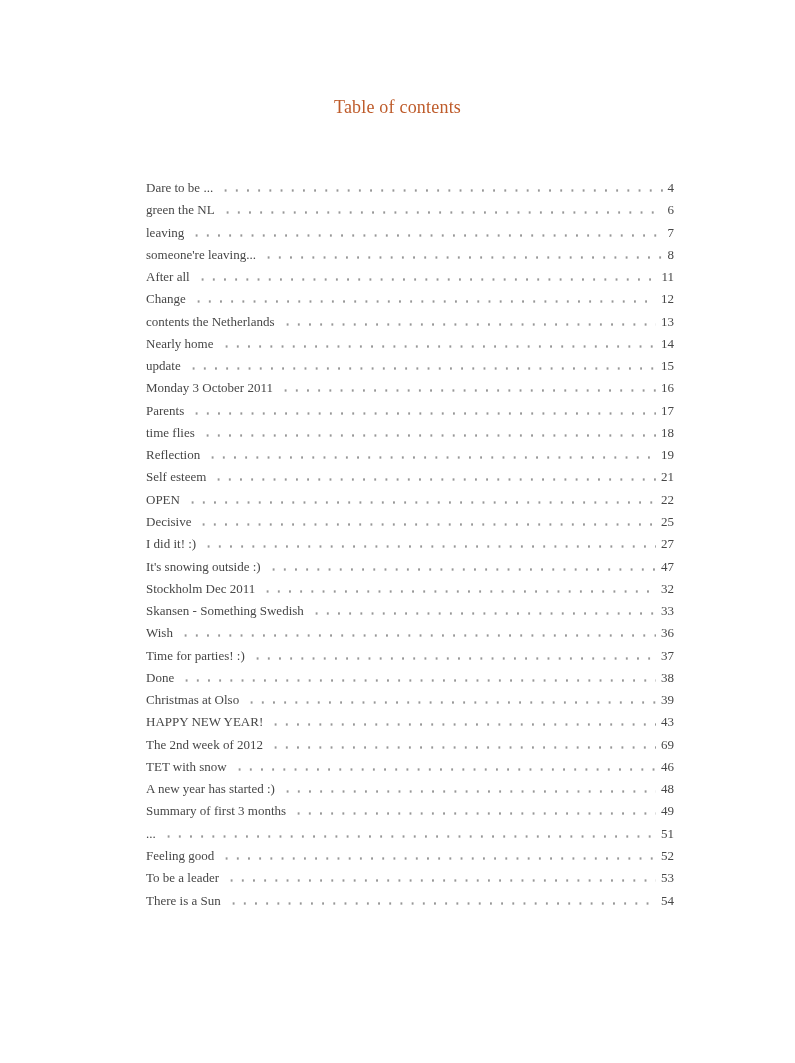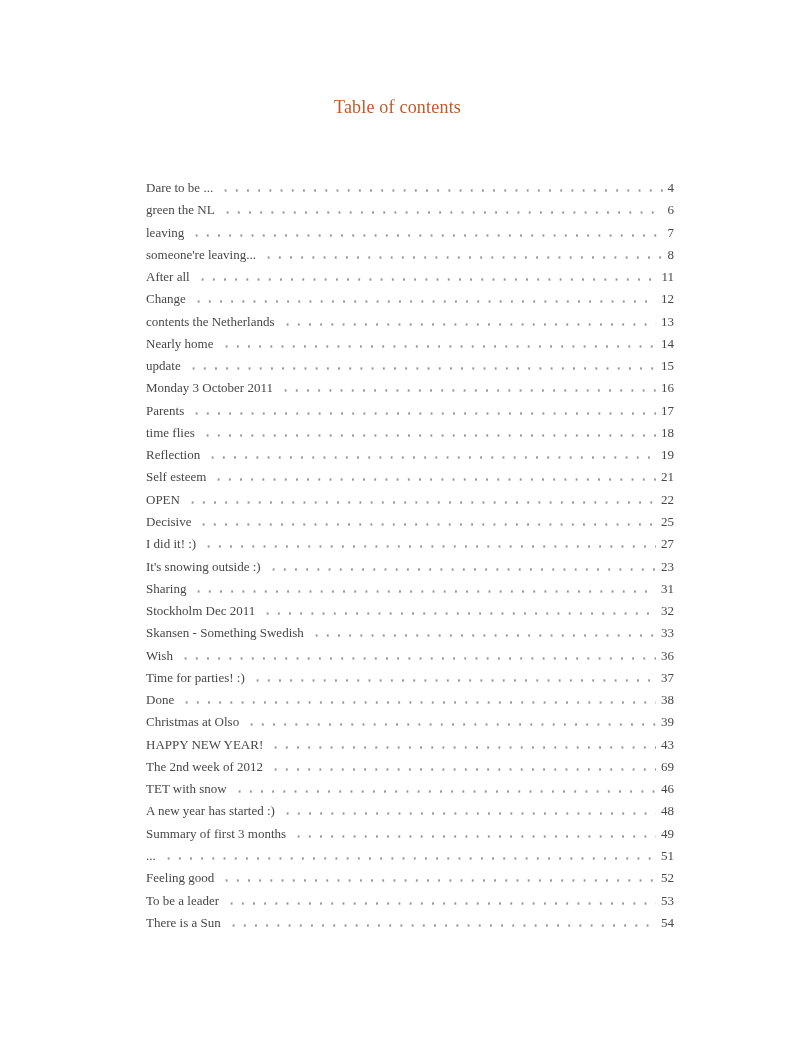--- a/index.html
+++ b/index.html
@@ -149,26 +149,21 @@
         <span class="toc-page">25</span>
       </div>
       <div class="toc-row">
         <span class="toc-label">I did it! :)</span>
         <span class="toc-leader"></span>
         <span class="toc-page">27</span>
       </div>
       <div class="toc-row">
         <span class="toc-label">It's snowing outside :)</span>
         <span class="toc-leader"></span>
-        <span class="toc-page">23</span>
-      </div>
-      <div class="toc-row">
-        <span class="toc-label">Sharing</span>
-        <span class="toc-leader"></span>
-        <span class="toc-page">31</span>
+        <span class="toc-page">47</span>
       </div>
       <div class="toc-row">
         <span class="toc-label">Stockholm Dec 2011</span>
         <span class="toc-leader"></span>
         <span class="toc-page">32</span>
       </div>
       <div class="toc-row">
         <span class="toc-label">Skansen - Something Swedish</span>
         <span class="toc-leader"></span>
         <span class="toc-page">33</span>

